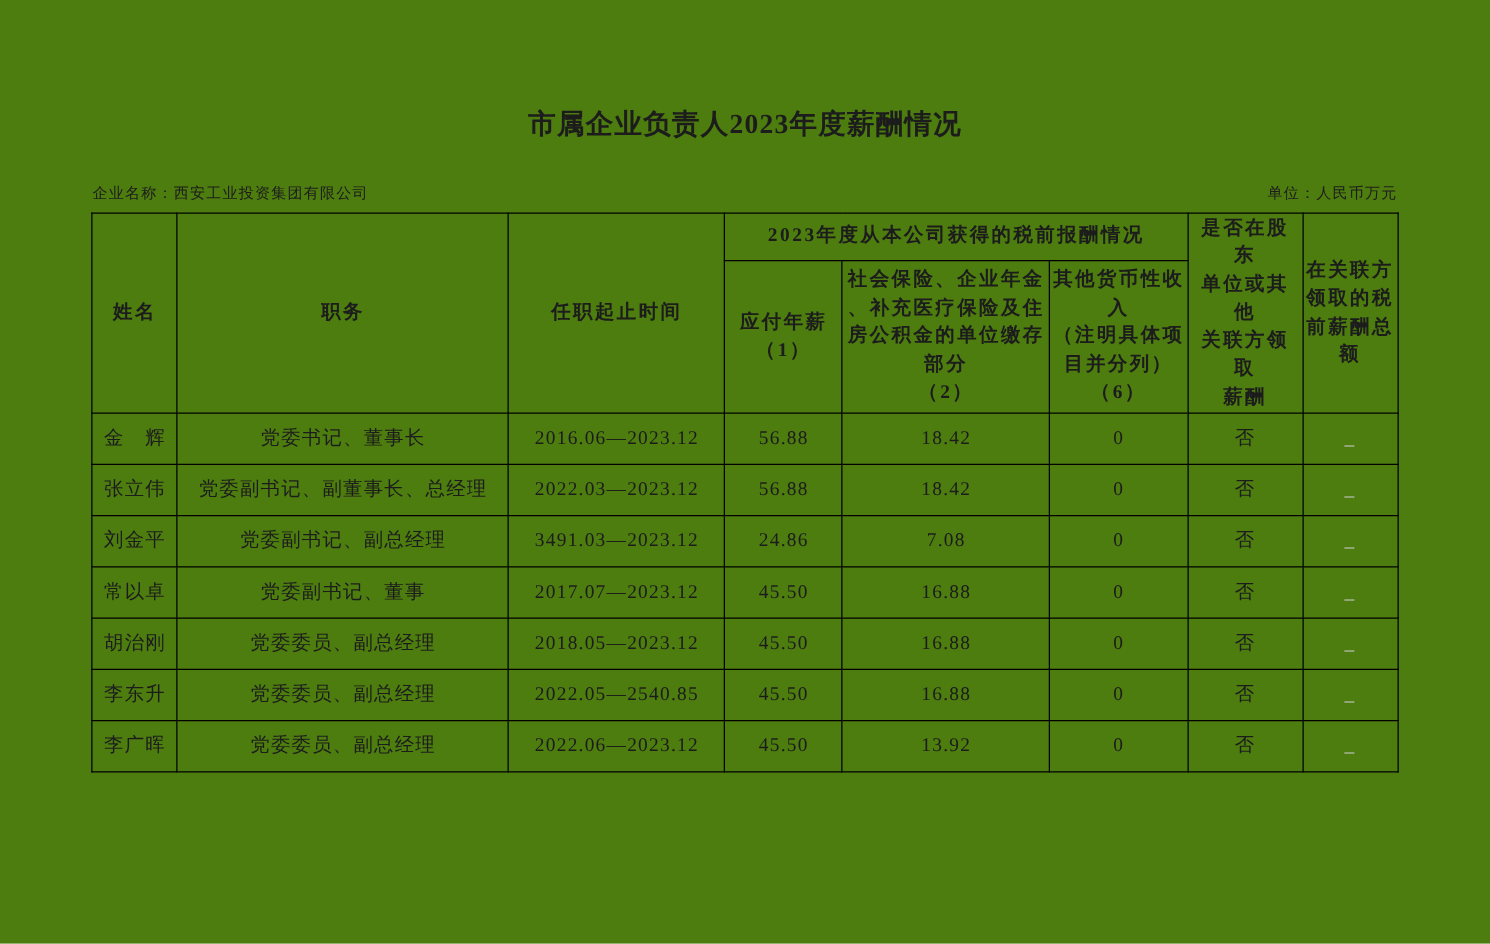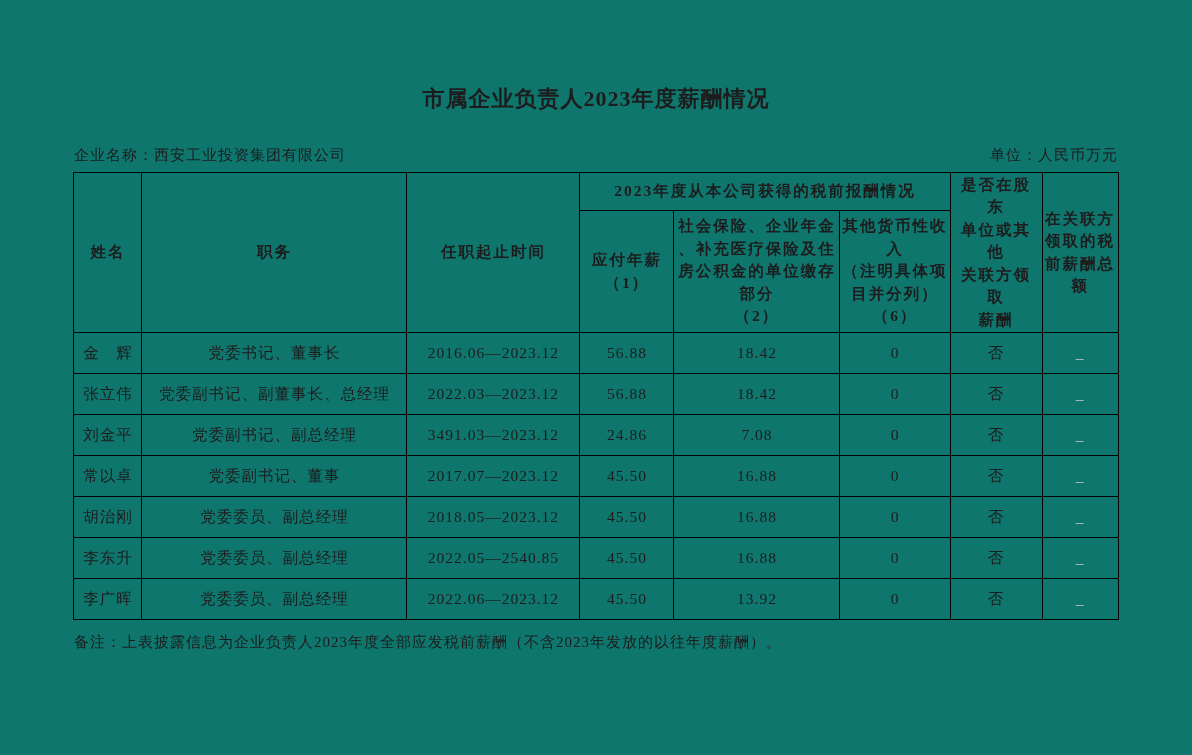--- a/index.html
+++ b/index.html
@@ -3,37 +3,37 @@
 <meta charset="utf-8">
 <style>
   * { margin: 0; padding: 0; box-sizing: border-box; }
   html, body { background: #ffffff; }
   body {
     width: 1192px; height: 755px;
     font-family: "Liberation Serif", "DejaVu Serif", serif;
     color: #1c1c1c;
     overflow: hidden;
   }
-  .page { width: 1192px; height: 755px; position: relative; background: #0f766e; }
+  .page { width: 1192px; height: 755px; position: relative; background: #4d7c0f; }
 
   .doc-title {
     padding-top: 84px;
     text-align: center;
     font-size: 22px;
     font-weight: bold;
     letter-spacing: 1px;
   }
 
   .meta-row {
     width: 1044px;
     margin: 32px auto 0 auto;
     display: flex;
     justify-content: space-between;
     align-items: flex-end;
-    font-size: 15px;
+    font-size: 12px;
     letter-spacing: 1px;
     text-align: center;
   }
 
   table.salary-table {
     width: 1044px;
     margin: 7px auto 0 auto;
     border-collapse: collapse;
     table-layout: fixed;
   }
@@ -187,15 +187,14 @@
     <td>2022.06—2023.12</td>
     <td>45.50</td>
     <td>13.92</td>
     <td>0</td>
     <td>否</td>
     <td class="muted-dash">_</td>
   </tr>
 </tbody>
   </table>
 
-  <div class="note-row">备注：上表披露信息为企业负责人2023年度全部应发税前薪酬（不含2023年发放的以往年度薪酬）。</div>
 
 </div>
 
 </body></html>

